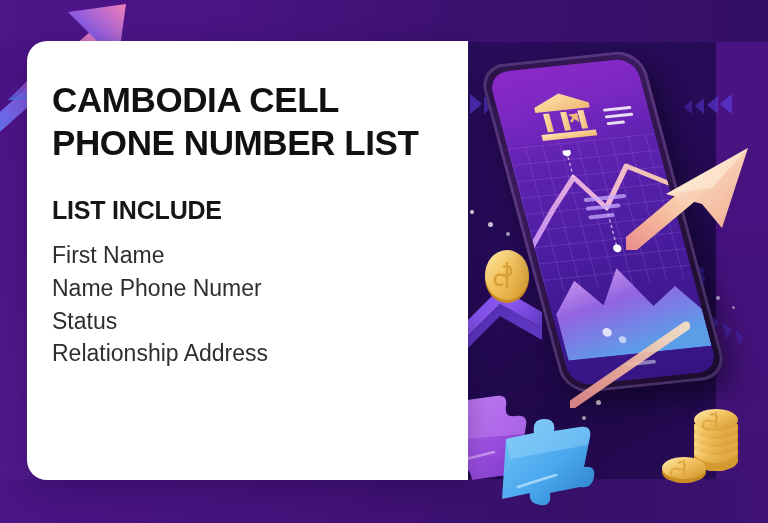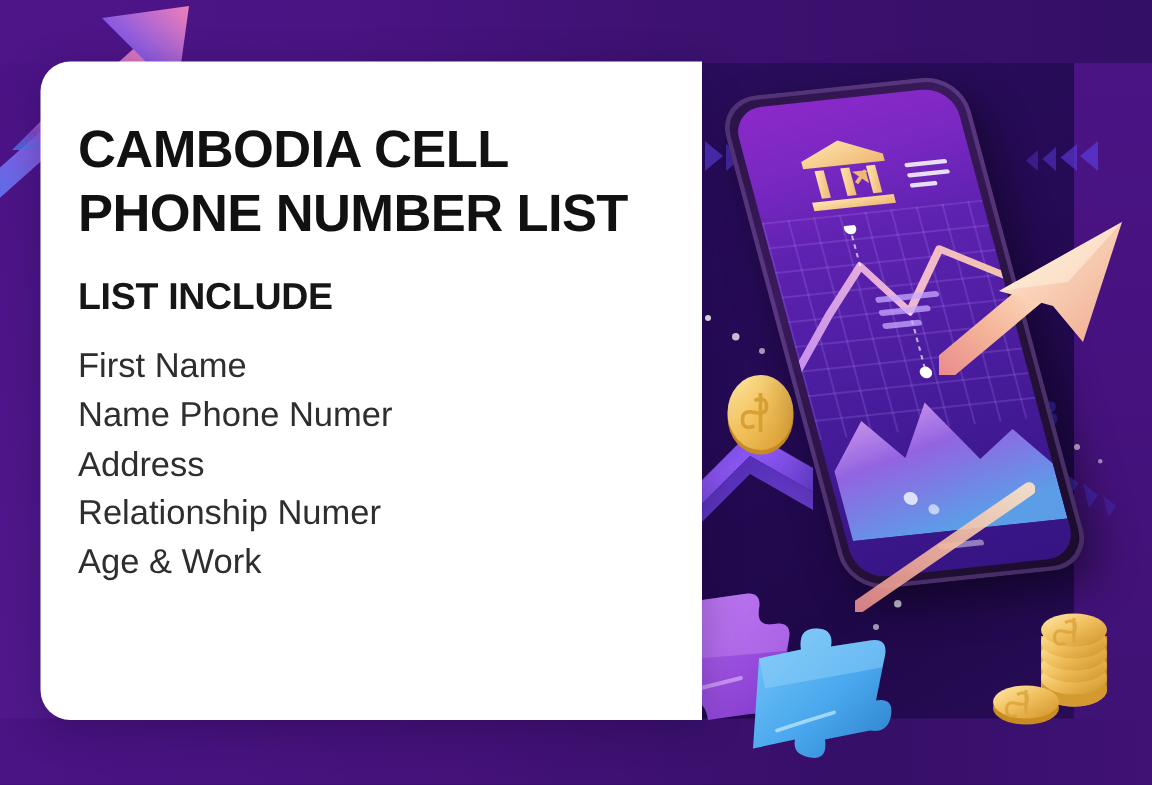--- a/index.html
+++ b/index.html
@@ -61,21 +61,21 @@
     font-size:35px;
     line-height:1.22;
     letter-spacing:-0.4px;
     color:#111111;
     text-transform:uppercase;
     transform:scaleX(1.0);
     transform-origin:left center;
     white-space:pre-line;
   }
   .subtitle {
-    margin-top:20px;
+    margin-top:32px;
     font-family:"Liberation Sans", sans-serif;
     font-weight:bold;
     font-size:25px;
     letter-spacing:-0.2px;
     color:#161616;
     text-transform:uppercase;
   }
   .list {
     margin-top:14px;
     list-style:none;
@@ -412,17 +412,16 @@
   </svg>
 </div>
 
 <div class="card">
   <div class="title">CAMBODIA CELL
 PHONE NUMBER LIST</div>
   <div class="subtitle">LIST INCLUDE</div>
   <ul class="list">
     <li>First Name</li>
     <li>Name Phone Numer</li>
-    <li>Address</li>
-    <li>Relationship Numer</li>
-    <li>Age &amp; Work</li>
+    <li>Status</li>
+    <li>Relationship Address</li>
   </ul>
 </div>
 
 </body></html>

